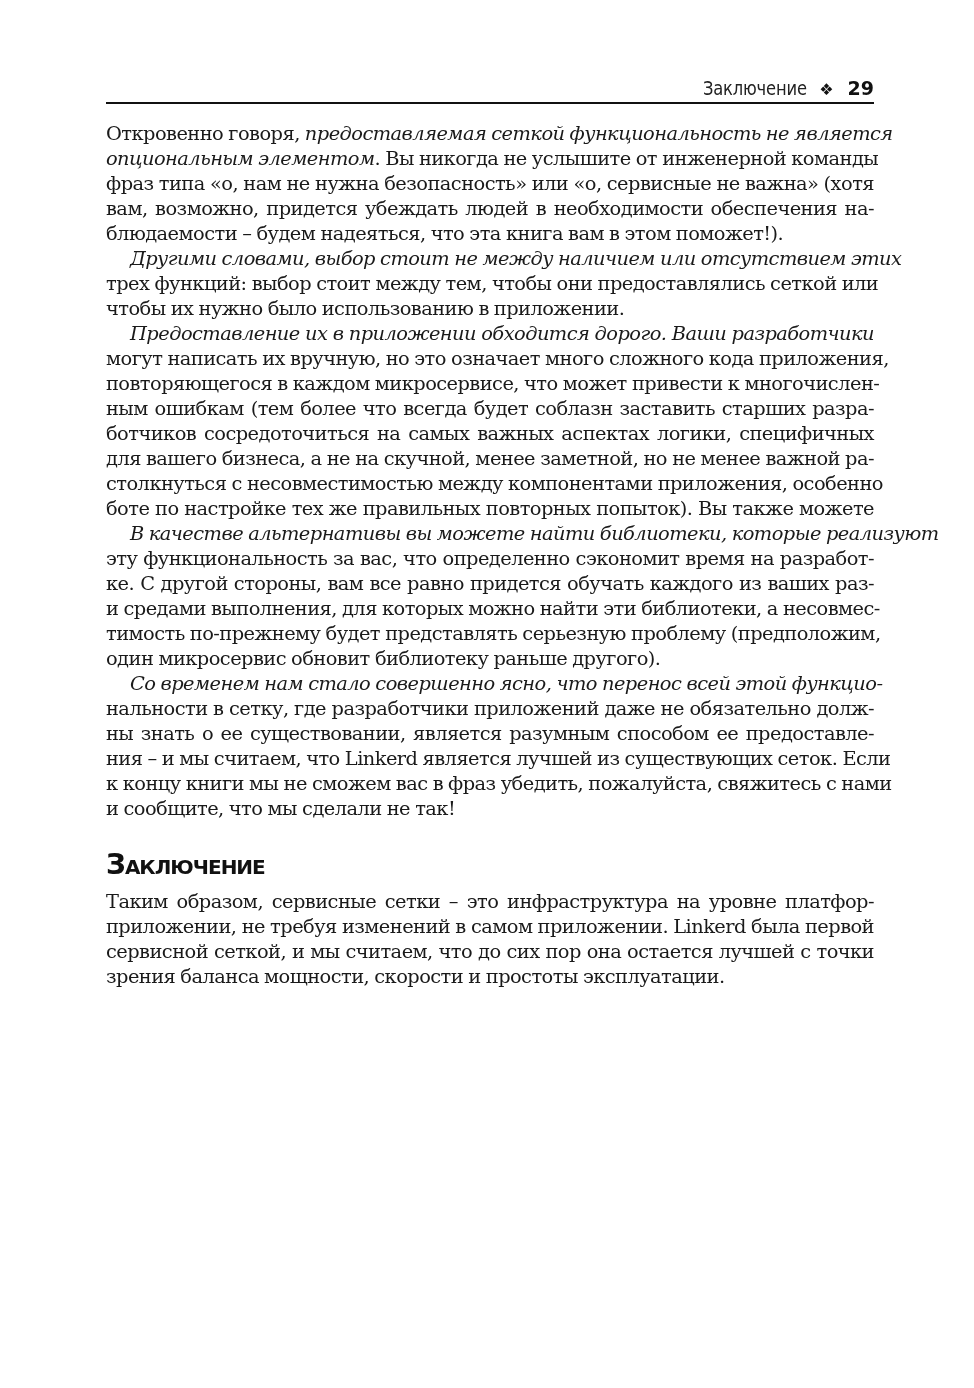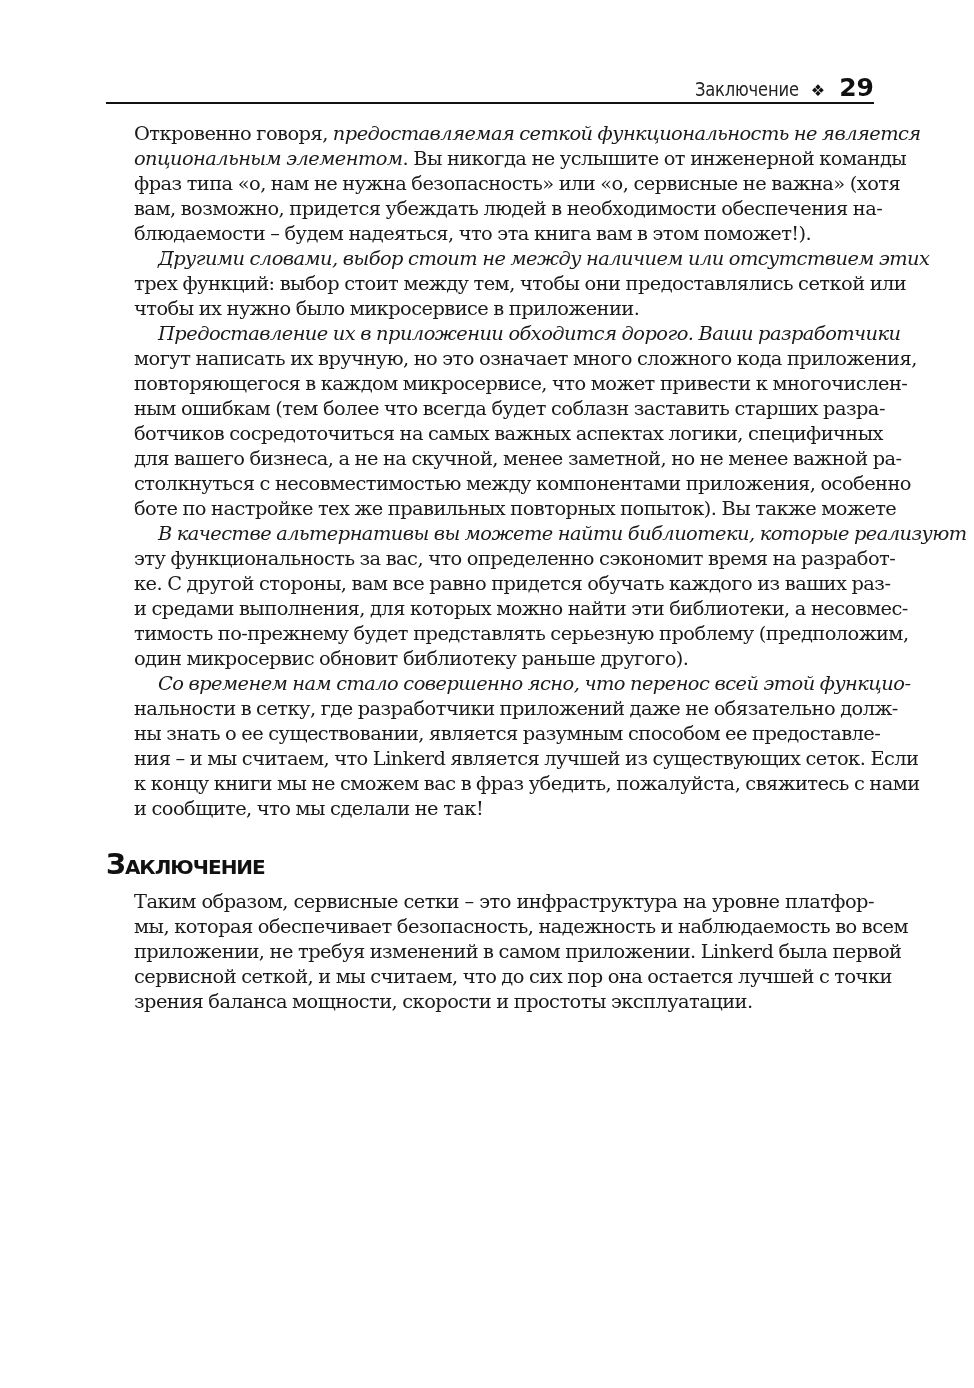--- a/index.html
+++ b/index.html
@@ -42,21 +42,21 @@
     }
     .running-header .ornament {
       font-family: "DejaVu Sans", sans-serif;
       font-size: 16px;
       margin: 0 14px 0 6px;
       color: #111;
     }
     .running-header .page-number {
       font-family: "DejaVu Sans", sans-serif;
       font-weight: bold;
-      font-size: 25px;
+      font-size: 19px;
       color: #111;
     }
     .body-text {
       margin-top: 17px;
       font-family: "DejaVu Serif", "Liberation Serif", serif;
       font-size: 19.4px;
       line-height: 25px;
       text-align: justify;
       hyphens: manual;
       letter-spacing: -0.55px;
@@ -67,21 +67,20 @@
     }
     .body-text .em {
       font-style: italic;
     }
     .line {
       display: block;
       text-align: justify;
       text-align-last: justify;
       white-space: nowrap;
       height: 25px;
-      margin-left: 28px;
     }
     .line.last {
       text-align-last: left;
     }
     .line.first-indent {
       padding-left: 24px;
       font-style: italic;
     }
     h2.section-heading {
       margin: 26px 0 6px 0;
@@ -109,21 +108,21 @@
         <p>
           <span class="line"><span>Откровенно говоря, </span><span class="em">предоставляемая сеткой функциональность не является</span></span>
           <span class="line"><span class="em">опциональным элементом</span><span>. Вы никогда не услышите от инженерной команды</span></span>
           <span class="line"><span>фраз типа «о, нам не нужна безопасность» или «о, сервисные не важна» (хотя</span></span>
           <span class="line"><span>вам, возможно, придется убеждать людей в необходимости обеспечения на-</span></span>
           <span class="line last"><span>блюдаемости – будем надеяться, что эта книга вам в этом поможет!).</span></span>
         </p>
         <p>
           <span class="line first-indent"><span>Другими словами, выбор стоит не между наличием или отсутствием этих</span></span>
           <span class="line"><span>трех функций: выбор стоит между тем, чтобы они предоставлялись сеткой или</span></span>
-          <span class="line last"><span>чтобы их нужно было микросервисе в приложении.</span></span>
+          <span class="line last"><span>чтобы их нужно было использованию в приложении.</span></span>
         </p>
         <p>
           <span class="line first-indent"><span>Предоставление их в приложении обходится дорого. Ваши разработчики</span></span>
           <span class="line"><span>могут написать их вручную, но это означает много сложного кода приложения,</span></span>
           <span class="line"><span>повторяющегося в каждом микросервисе, что может привести к многочислен-</span></span>
           <span class="line"><span>ным ошибкам (тем более что всегда будет соблазн заставить старших разра-</span></span>
           <span class="line"><span>ботчиков сосредоточиться на самых важных аспектах логики, специфичных</span></span>
           <span class="line"><span>для вашего бизнеса, а не на скучной, менее заметной, но не менее важной ра-</span></span>
           <span class="line"><span>столкнуться с несовместимостью между компонентами приложения, особенно</span></span>
           <span class="line"><span>боте по настройке тех же правильных повторных попыток). Вы также можете</span></span>
@@ -142,20 +141,19 @@
           <span class="line"><span>ны знать о ее существовании, является разумным способом ее предоставле-</span></span>
           <span class="line"><span>ния – и мы считаем, что Linkerd является лучшей из существующих сеток. Если</span></span>
           <span class="line"><span>к концу книги мы не сможем вас в фраз убедить, пожалуйста, свяжитесь с нами</span></span>
           <span class="line last"><span>и сообщите, что мы сделали не так!</span></span>
         </p>
       </div>
     <h2 class="section-heading">Заключение</h2>
     <div id="section-paragraphs">
         <p>
           <span class="line"><span>Таким образом, сервисные сетки – это инфраструктура на уровне платфор-</span></span>
-          <span class="line"><span>мы, которая обеспечивает безопасность, надежность и наблюдаемость во всем</span></span>
           <span class="line"><span>приложении, не требуя изменений в самом приложении. Linkerd была первой</span></span>
           <span class="line"><span>сервисной сеткой, и мы считаем, что до сих пор она остается лучшей с точки</span></span>
           <span class="line last"><span>зрения баланса мощности, скорости и простоты эксплуатации.</span></span>
         </p>
       </div>
   </div>
 </div>
 
 </body></html>

